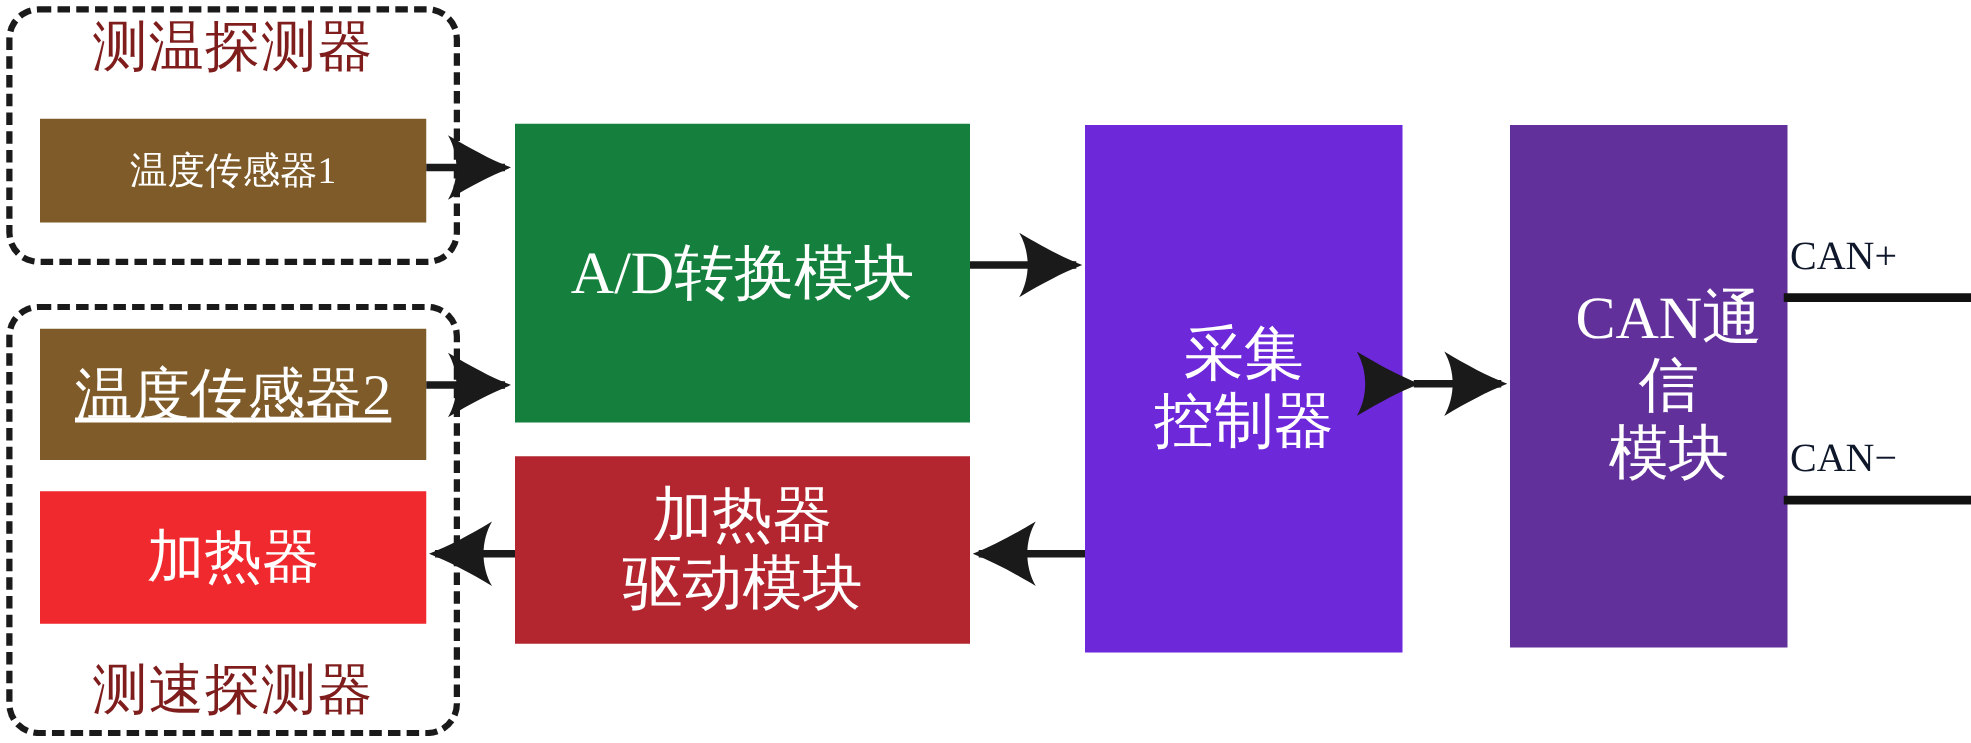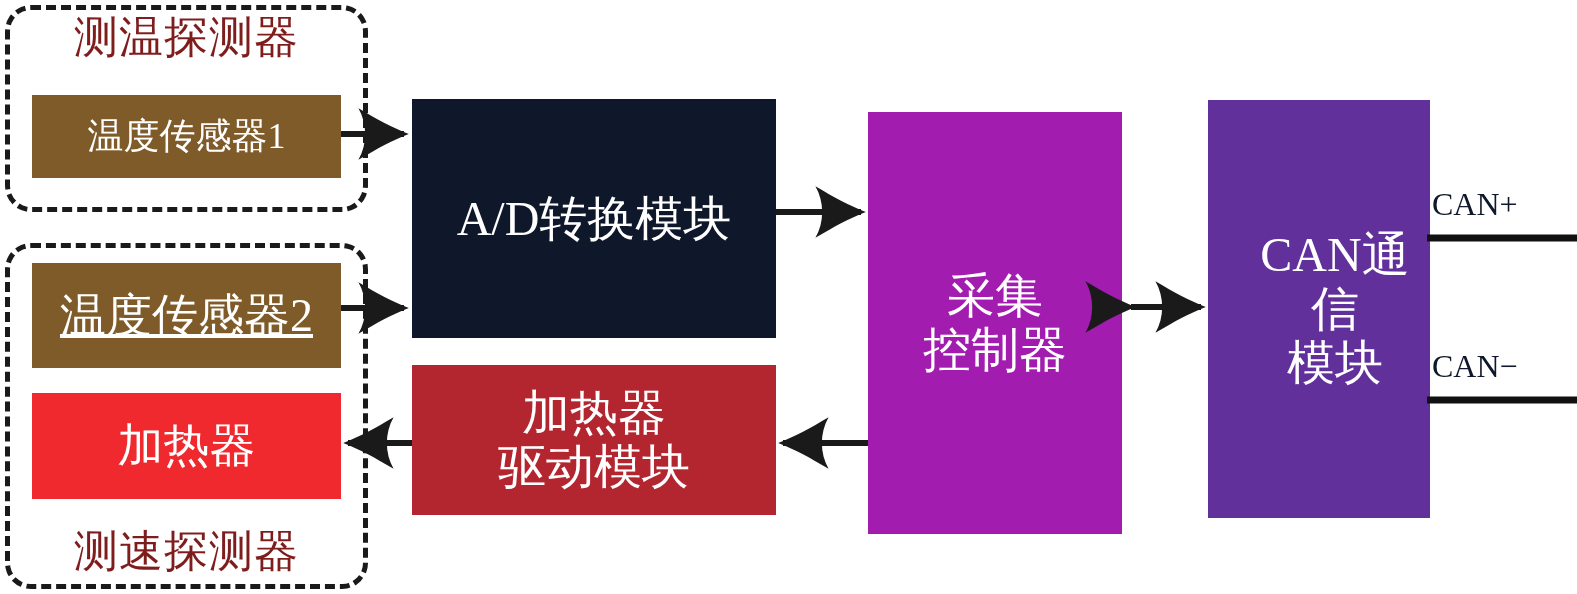--- a/index.html
+++ b/index.html
@@ -37,21 +37,21 @@
     position: absolute;
     box-sizing: border-box;
     display: flex;
     align-items: center;
     justify-content: center;
     text-align: center;
     color: #ffffff;
     line-height: 1.12;
     white-space: pre-line;
   }
-  .node-sensor1 { font-size: 36px; }
+  .node-sensor1 { font-size: 30px; }
   .node-sensor2 { font-size: 46px; }
   .node-heater  { font-size: 46px; }
   .node-ad      { font-size: 48px; }
   .node-hdrv    { font-size: 48px; }
   .node-ctrl    { font-size: 48px; }
   .node-can     { font-size: 48px; padding-left: 32px; }
 
   svg.wires {
     position: absolute;
     left: 0;
@@ -84,30 +84,30 @@
   <div class="group-label" style="left:5px; top:530px; width:363px;">测速探测器</div>
 
   <div class="node node-sensor2" style="left:32px; top:263px; width:309px; height:105px; background:#7E5B28;text-decoration:underline;">
     <span>温度传感器2</span>
   </div>
 
   <div class="node node-heater" style="left:32px; top:393px; width:309px; height:106px; background:#F0292E;">
     <span>加热器</span>
   </div>
 
-  <div class="node node-ad" style="left:412px; top:99px; width:364px; height:239px; background:#0f172a;">
+  <div class="node node-ad" style="left:412px; top:99px; width:364px; height:239px; background:#15803d;">
     <span>A/D转换模块</span>
   </div>
 
   <div class="node node-hdrv" style="left:412px; top:365px; width:364px; height:150px; background:#B32630;">
     <span>加热器
 驱动模块</span>
   </div>
 
-  <div class="node node-ctrl" style="left:868px; top:112px; width:254px; height:422px; background:#a21caf;">
+  <div class="node node-ctrl" style="left:868px; top:100px; width:254px; height:422px; background:#6d28d9;">
     <span>采集
 控制器</span>
   </div>
 
   <div class="node node-can" style="left:1208px; top:100px; width:222px; height:418px; background:#61309B;">
     <span>CAN通信
 模块</span>
   </div>
 
   <div class="term-label" style="left:1432px; top:188px;">CAN+</div>

